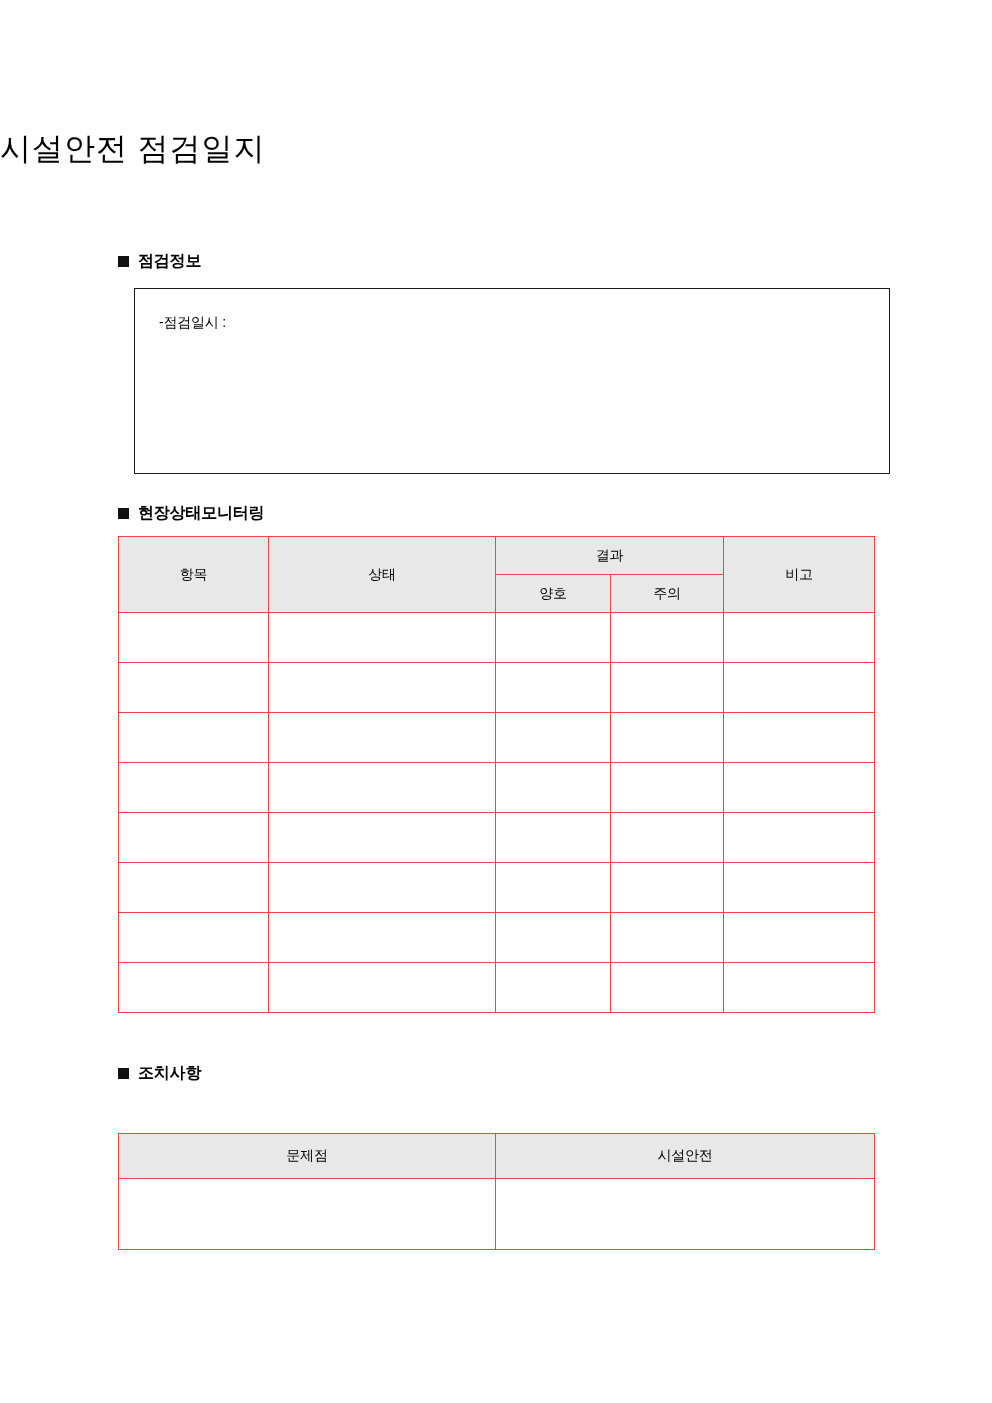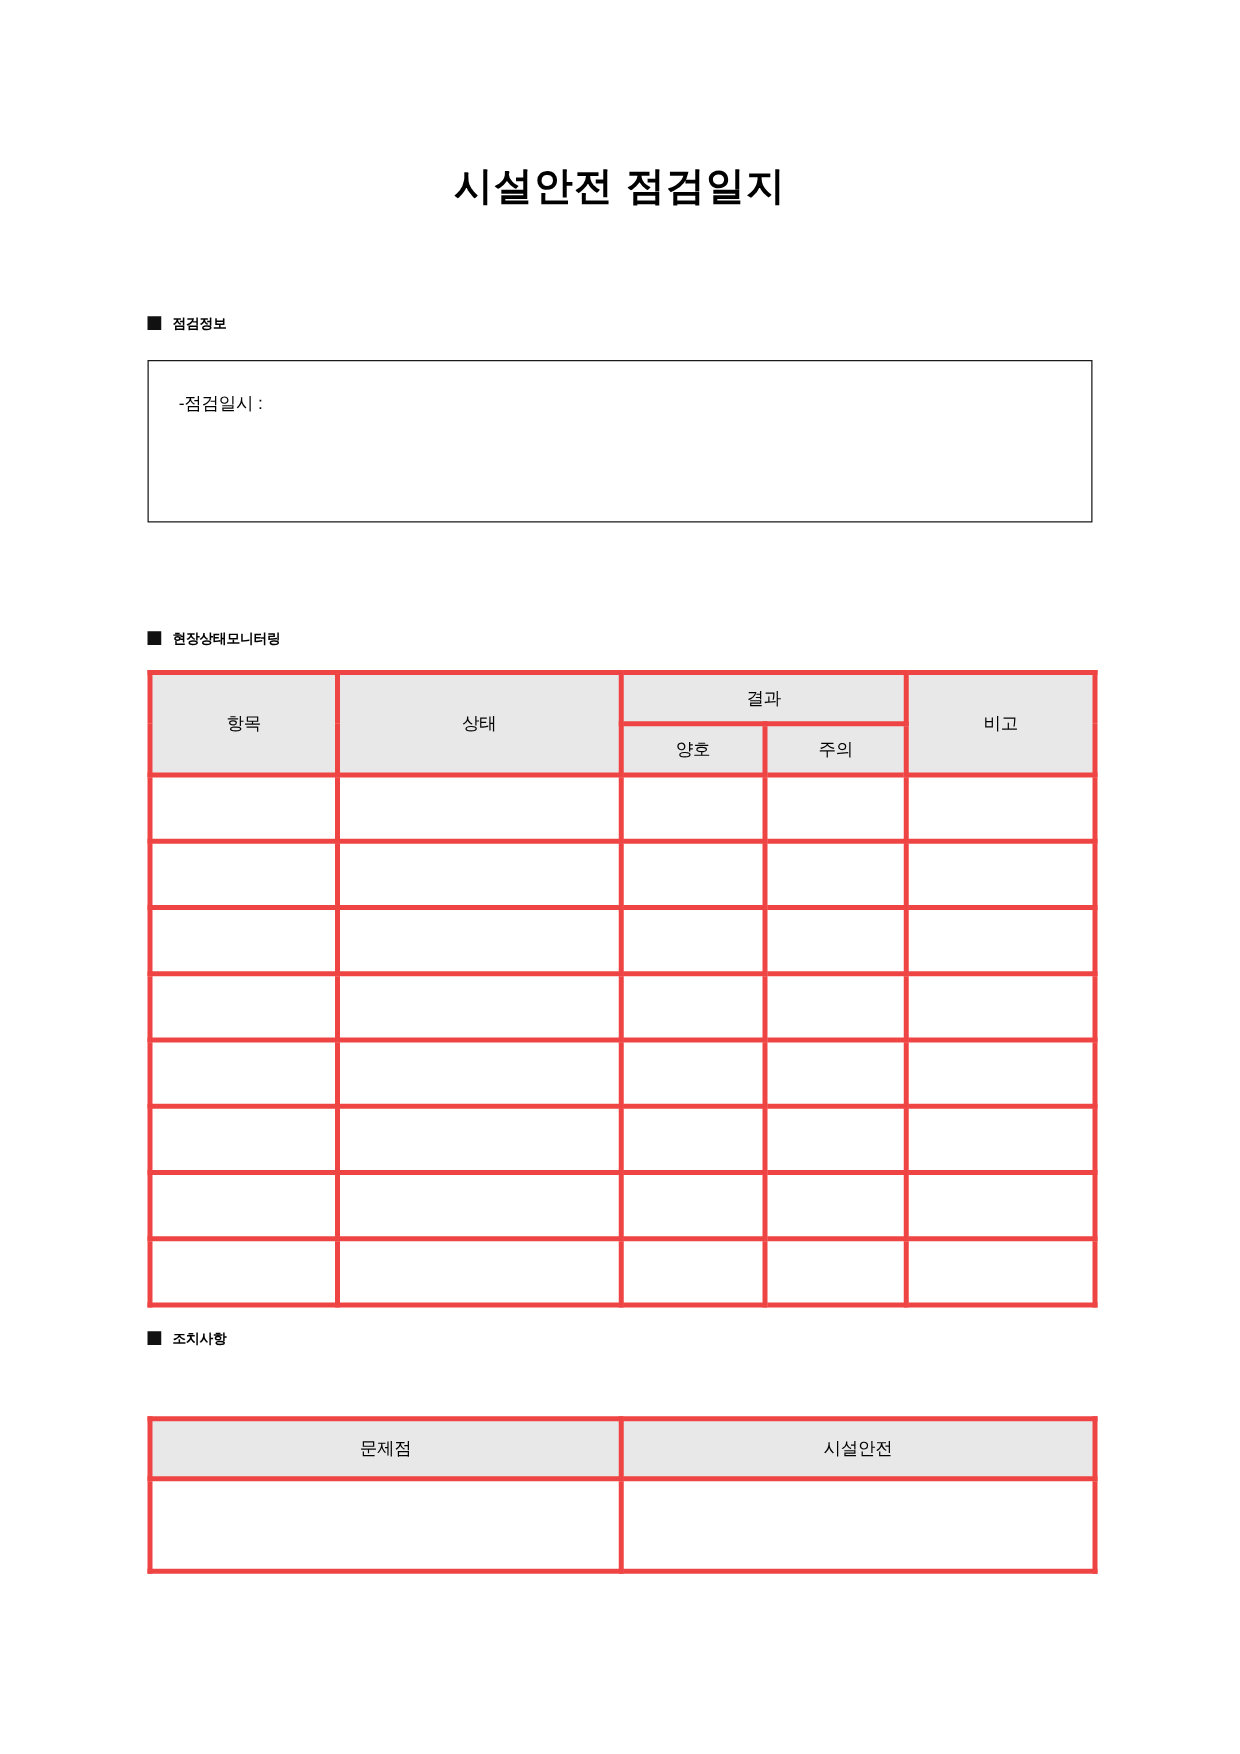--- a/index.html
+++ b/index.html
@@ -22,32 +22,31 @@
     height: 1403px;
     box-sizing: border-box;
   }
 
   
   .doc-title {
     position: absolute;
     left: 0;
     top: 130px;
     width: 992px;
-    text-align: center;
     font-size: 31px;
-    font-weight: bold;
+    font-weight: normal;
     letter-spacing: 1px;
     line-height: 1.2;
   }
 
   
   .section-heading {
     position: absolute;
     left: 118px;
-    font-size: 11px;
+    font-size: 16px;
     font-weight: bold;
     letter-spacing: -0.2px;
     white-space: nowrap;
     display: flex;
     align-items: center;
     gap: 9px;
   }
   .bullet-square {
     display: inline-block;
     width: 11px;
@@ -55,45 +54,45 @@
     background: #111111;
     flex: 0 0 auto;
   }
   #heading-info    { top: 251px; }
   #heading-monitor { top: 503px; }
   #heading-action  { top: 1063px; justify-content: space-between; }
 
   
   .info-box {
     position: absolute;
-    left: 118px;
+    left: 134px;
     top: 288px;
     width: 756px;
-    height: 130px;
+    height: 186px;
     border: 1px solid #1a1a1a;
     box-sizing: border-box;
     padding: 20px 0 0 24px;
   }
   .info-line {
     font-size: 14px;
     line-height: 26px;
     letter-spacing: -0.2px;
     white-space: pre;
   }
 
   
   table.grid {
     position: absolute;
     border-collapse: collapse;
     table-layout: fixed;
     font-size: 14px;
   }
   table.grid th,
   table.grid td {
-    border: 4px solid #ef4444;
+    border: 1px solid #ef4444;
     padding: 0;
     text-align: center;
     vertical-align: middle;
     font-weight: normal;
     letter-spacing: -0.2px;
   }
   table.grid th {
     background: #e8e8e8;
   }
 

